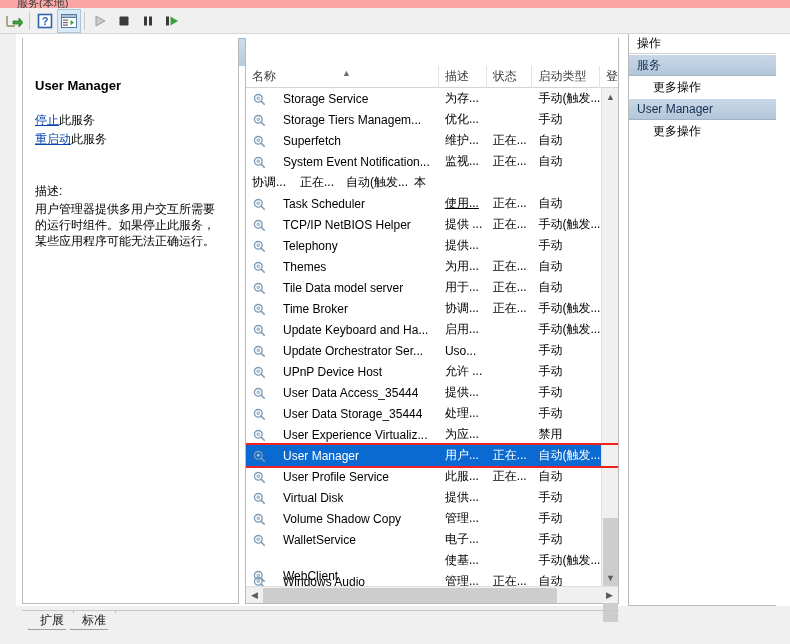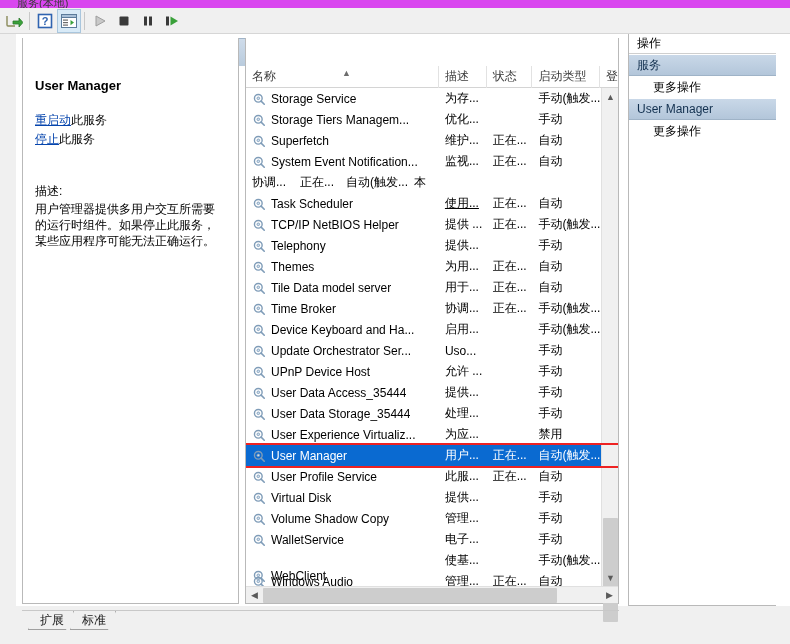--- a/index.html
+++ b/index.html
@@ -10,21 +10,21 @@
     font-family: "Liberation Sans", "DejaVu Sans", sans-serif;
     font-size: 12px;
     color: #000000;
     overflow: hidden;
   }
   #app { position: relative; width: 790px; height: 644px; background: #f0f0f0; }
 
   
   .titlestrip {
     position: absolute; left: 0; top: 0; width: 790px; height: 8px;
-    background: #d946ef; overflow: hidden;
+    background: #fca5a5; overflow: hidden;
   }
   .titlestrip .tt {
     position: absolute; left: 17px; top: -4px;
     font-size: 11px; color: #3a3a3a; white-space: nowrap;
   }
 
   
   .toolbar {
     position: absolute; left: 0; top: 8px; width: 790px; height: 26px;
     background: #f0f0f0; border-bottom: 1px solid #d6d6d6;
@@ -82,21 +82,21 @@
   .ch { height: 22px; display: flex; align-items: center; padding-left: 6px;
         border-right: 1px solid #e2e2e2; font-size: 12px; color: #3c3c3c;
         position: relative; overflow: hidden; white-space: nowrap; }
   .ch .sortmark { position: absolute; left: 50%; top: 2px; font-size: 9px; color: #6d6d6d; }
 
   .rows { position: absolute; left: 0; top: 22px; right: 0; bottom: 17px; overflow: hidden; }
   .row { height: 21px; display: flex; align-items: center; position: relative; }
   .row.selected { background: #0a6ad1; color: #ffffff; }
   .cell { height: 21px; display: flex; align-items: center; padding-left: 6px;
           font-size: 12px; white-space: nowrap; overflow: hidden; }
-  .cell.name { gap: 5px; }
+  .cell.name { gap: 17px; }
   .cell.name .txt { overflow: hidden; text-overflow: clip; white-space: nowrap; }
 
   
   .gear { width: 14px; height: 14px; flex: 0 0 14px; position: relative; }
   .gear svg { display: block; }
 
   
   .vscroll {
     position: absolute; right: 0; top: 22px; bottom: 17px; width: 17px;
     background: #f0f0f0; border-left: 1px solid #e0e0e0;
@@ -217,24 +217,24 @@
           </svg>
         </span>
         <span class="ptitle">服务</span>
       </div>
 
       <div class="leftpane">
         <div class="leftinner">
           <div class="svcname">User Manager</div>
           <div class="linkblock">
             <div>
+              <span class="lnk">停止</span><span class="lnktail">此服务</span>
+            </div>
+            <div>
               <span class="lnk">重启动</span><span class="lnktail">此服务</span>
-            </div>
-            <div>
-              <span class="lnk">停止</span><span class="lnktail">此服务</span>
             </div>
           </div>
           <div class="desc-label">描述:</div>
           <div class="desc-body">用户管理器提供多用户交互所需要的运行时组件。如果停止此服务，某些应用程序可能无法正确运行。</div>
         </div>
       </div>
 
       <div class="centerpane">
         <div class="listwrap">
 
@@ -426,21 +426,21 @@
               </div>
               <div class="row">
                 <div class="cell name" style="width: 194px;">
                   <span class="gear">
                     <svg width="14" height="14" viewBox="0 0 16 16">
                       <circle cx="7.2" cy="7.2" r="4.4" fill="none" stroke="#7f9cb8" stroke-width="1.6"></circle>
                       <circle cx="7.2" cy="7.2" r="1.5" fill="#cfe0ef" stroke="#7f9cb8" stroke-width="1"></circle>
                       <path d="M10.4,10.4 L14,14" stroke="#7f9cb8" stroke-width="1.8" stroke-linecap="round"></path>
                     </svg>
                   </span>
-                  <span class="txt">Device Keyboard and Ha...</span>
+                  <span class="txt">Update Keyboard and Ha...</span>
                 </div>
                 <div class="cell " style="width: 48px;">启用...</div>
                 <div class="cell " style="width: 46px;"></div>
                 <div class="cell " style="width: 68px;">手动(触发...</div>
                 <div class="cell " style="width: 18px;">本</div>
               </div>
               <div class="row">
                 <div class="cell name" style="width: 194px;">
                   <span class="gear">
                     <svg width="14" height="14" viewBox="0 0 16 16">

